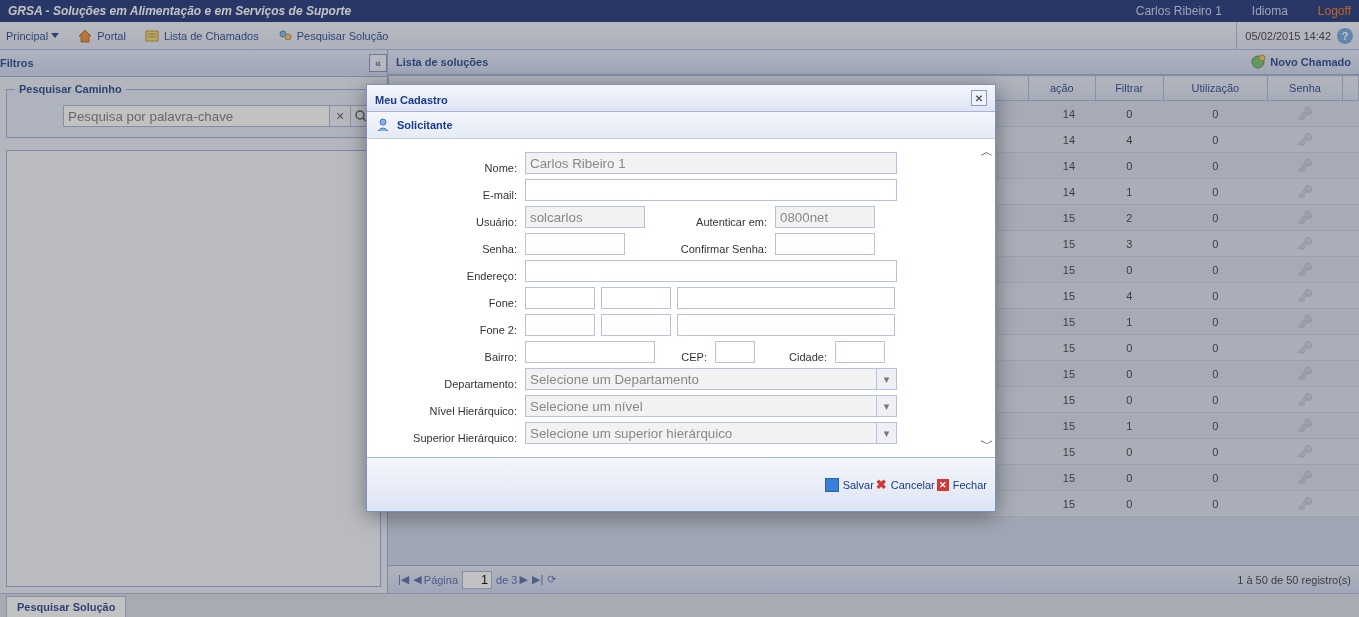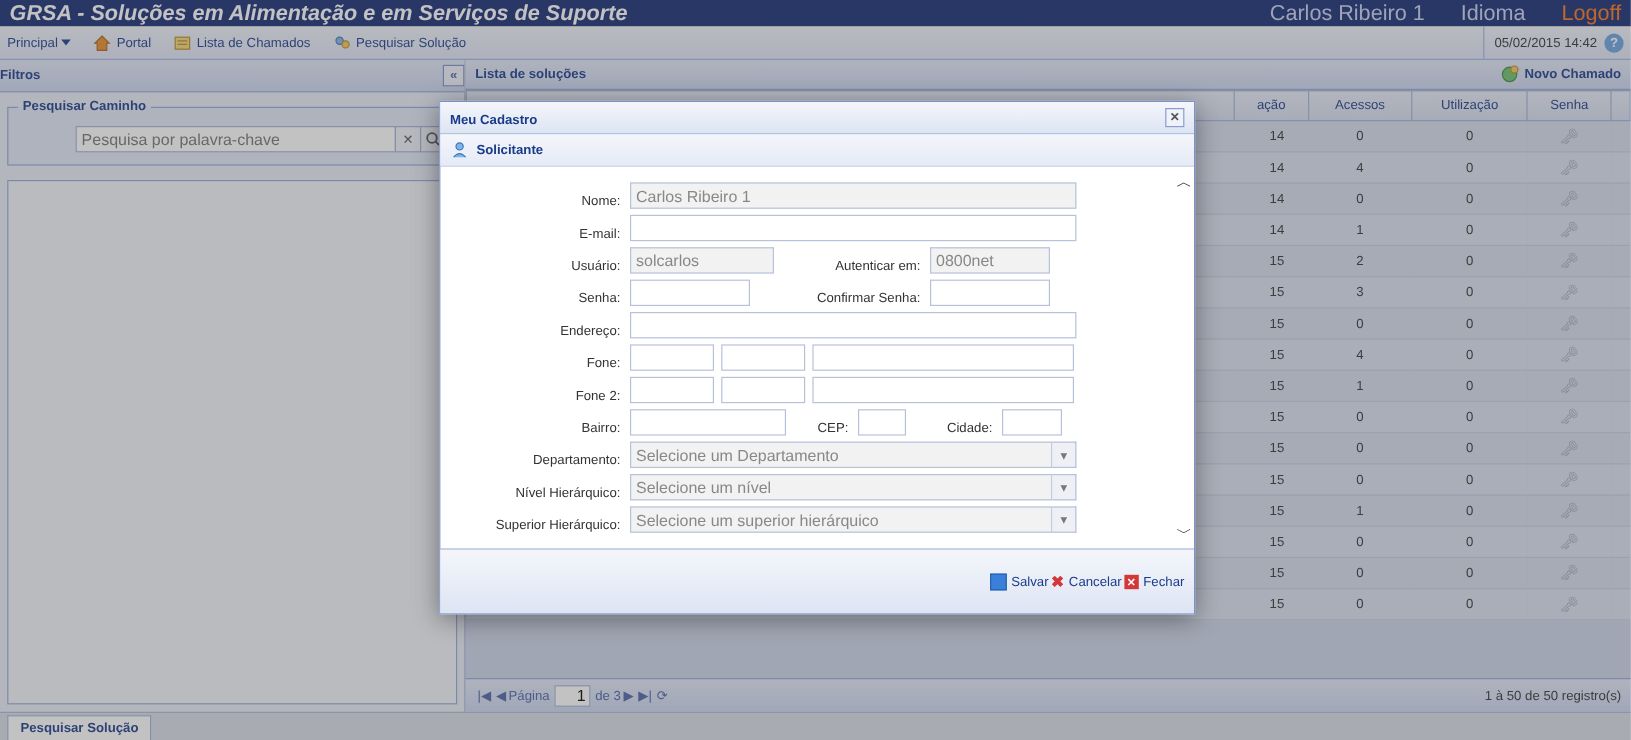--- a/index.html
+++ b/index.html
@@ -1,19 +1,19 @@
 <!DOCTYPE html>
 <html><head>
 <meta charset="utf-8">
 <style>
 * { box-sizing: border-box; margin: 0; padding: 0; }
 body { font-family: Arial, sans-serif; font-size: 11px; background: #d8d8d8; width: 1359px; height: 617px; overflow: hidden; position: relative; }
 
 
-.topbar { background: #152a73; color: #fff; height: 22px; display: flex; align-items: center; padding: 0 8px; font-style: italic; font-weight: bold; font-size: 18px; }
+.topbar { background: #152a73; color: #fff; height: 22px; display: flex; align-items: center; padding: 0 8px; font-style: italic; font-weight: bold; font-size: 12px; }
 .topbar .title { flex: 1; }
 .topbar .user { margin-right: 30px; font-style: normal; font-weight: normal; color: #c9d0f0;}
 .topbar .lang { margin-right: 30px; font-style: normal; font-weight: normal; color: #c9d0f0;}
 .topbar .logoff { font-style: normal; font-weight: normal; color: #f97316;}
 
 
 .toolbar { background: linear-gradient(#f0f3fb, #dfe5f6); height: 28px; display: flex; align-items: center; padding: 0 6px; border-bottom: 1px solid #a3b5e6; }
 .toolbar .item { display: flex; align-items: center; margin-right: 18px; color: #1a3b8a; cursor: pointer; }
 .toolbar .item svg, .toolbar .icon-house { margin-right: 4px; }
 .toolbar .spacer { flex: 1; }
@@ -152,21 +152,21 @@
           </svg>
         <span>Novo Chamado</span>
       </span>
     </div>
     <div class="grid">
       <table>
         <thead>
             <tr>
           <th style="width:640px"></th>
           <th>ação</th>
-          <th>Acessos</th>
+          <th>Filtrar</th>
           <th>Utilização</th>
           <th>Senha</th>
           <th style="width:16px"></th>
         </tr>
           </thead>
         <tbody id="grid-body">
             <tr>
               <td></td>
               <td style="text-align:right;padding-right:20px">14</td>
               <td>0</td>

